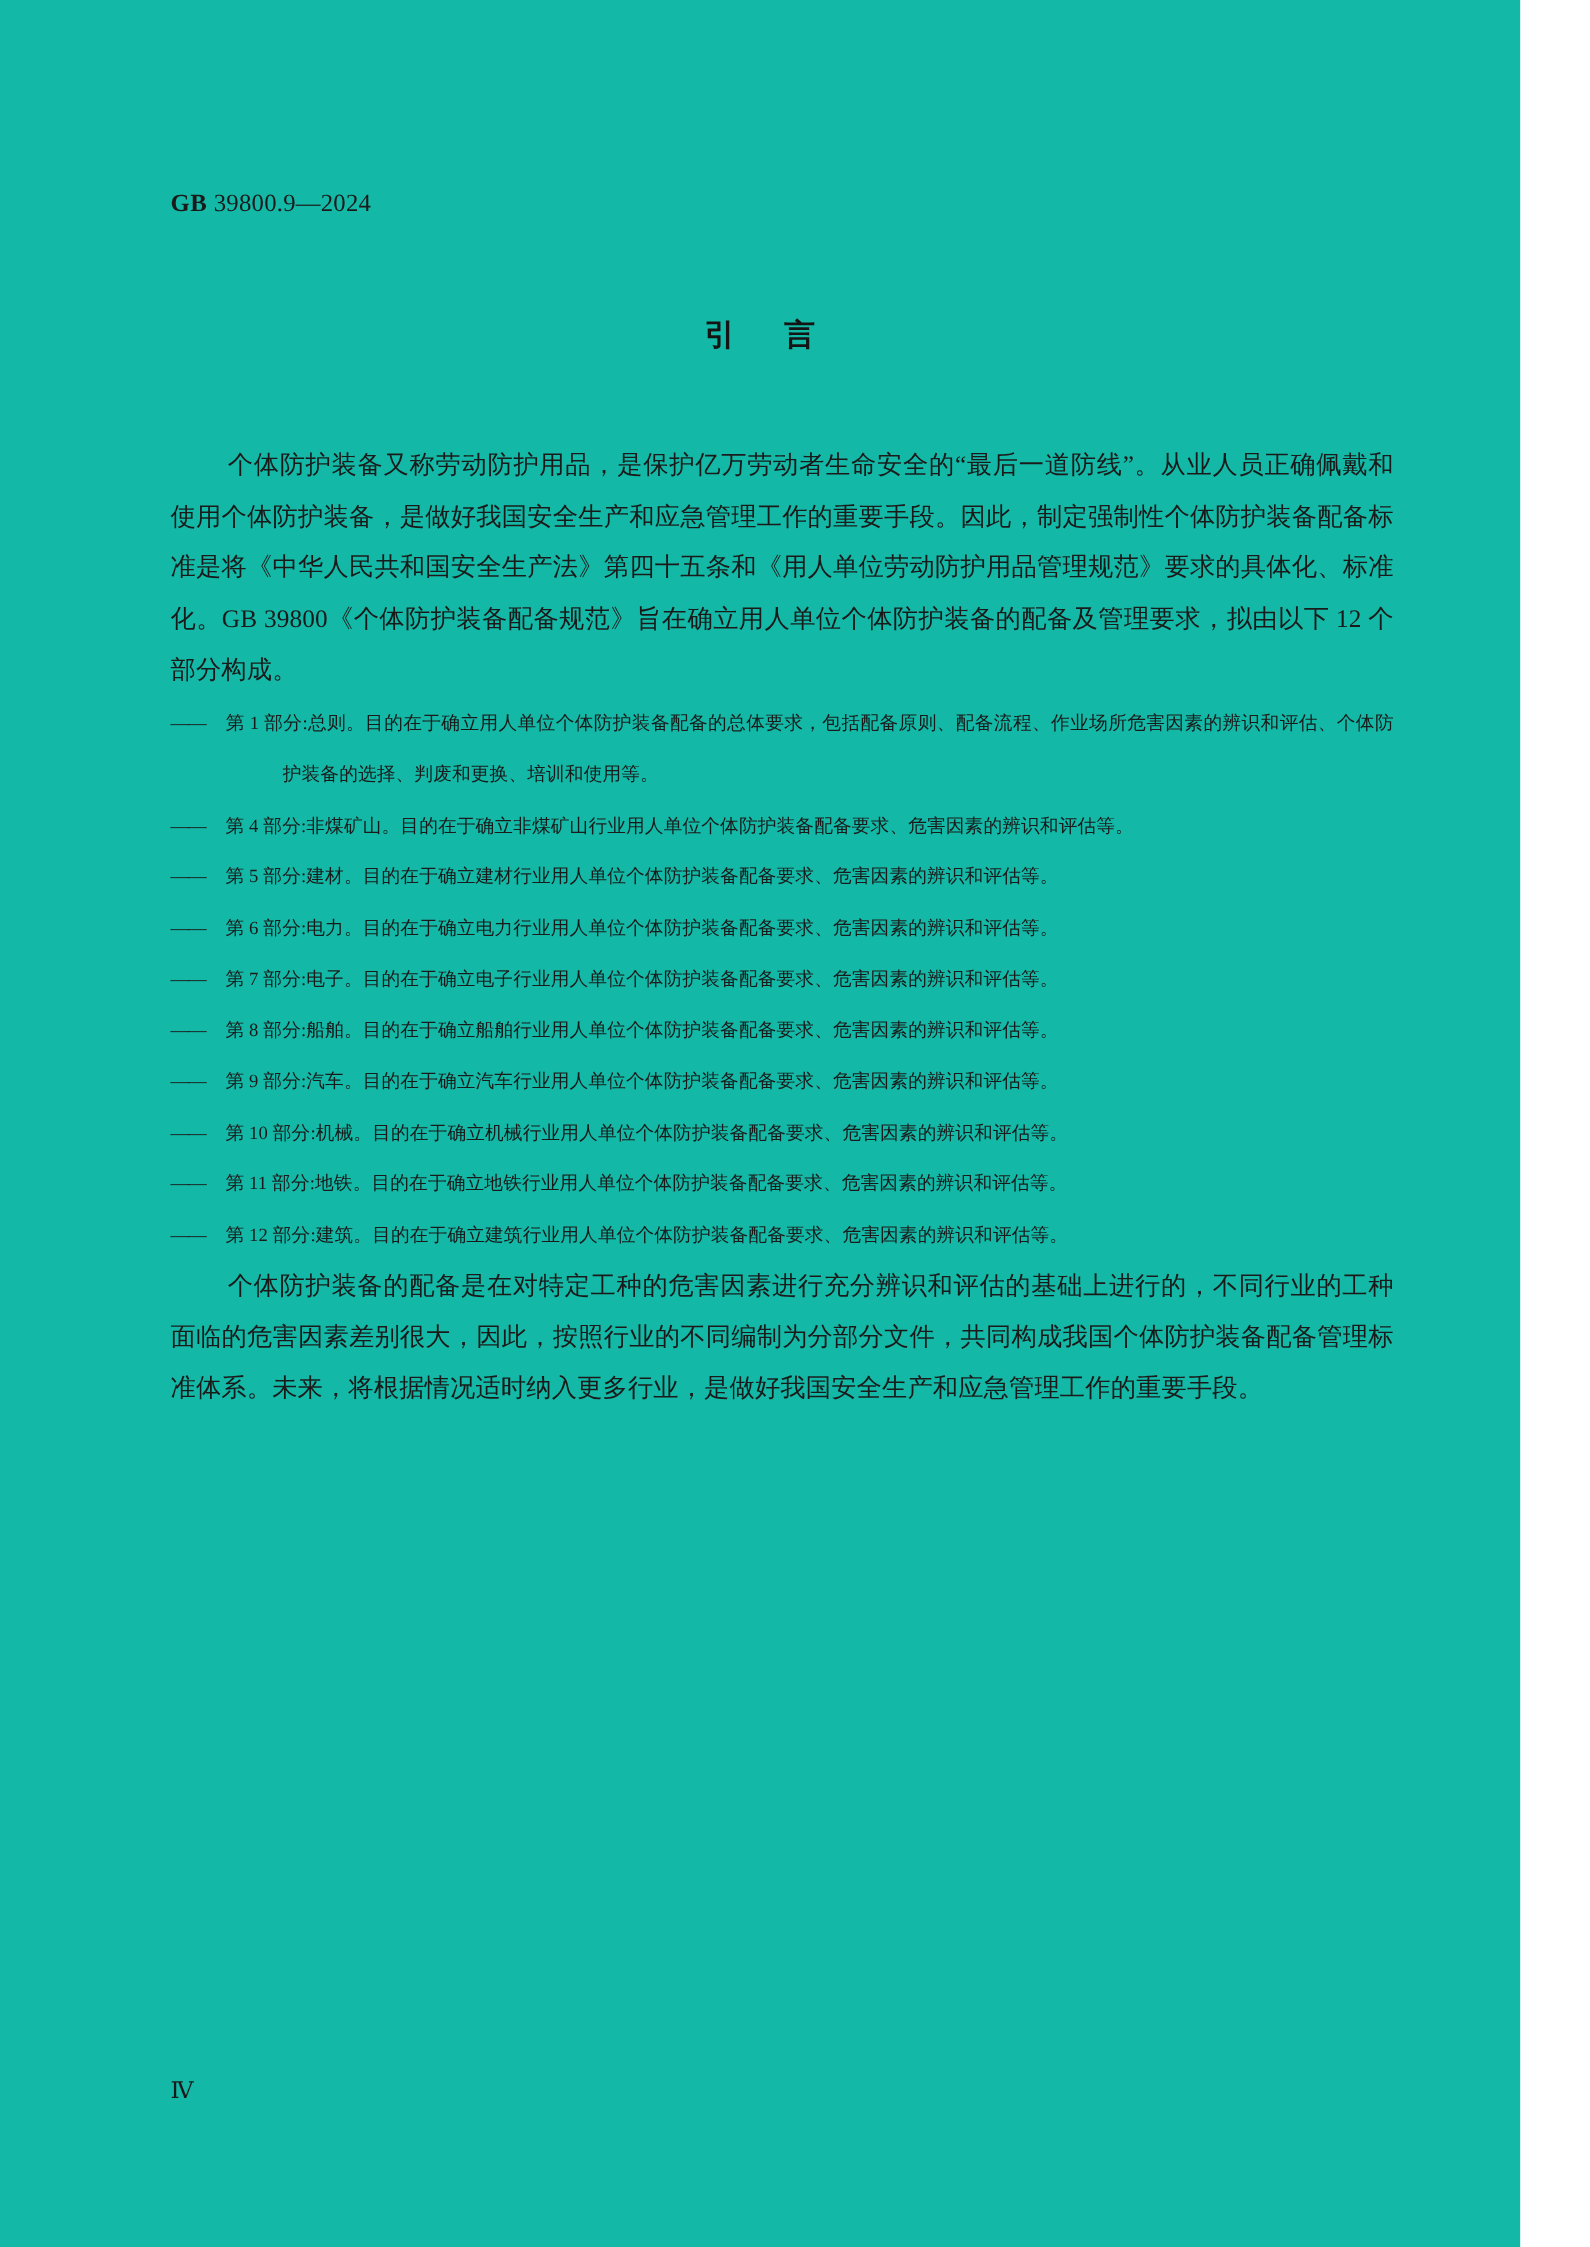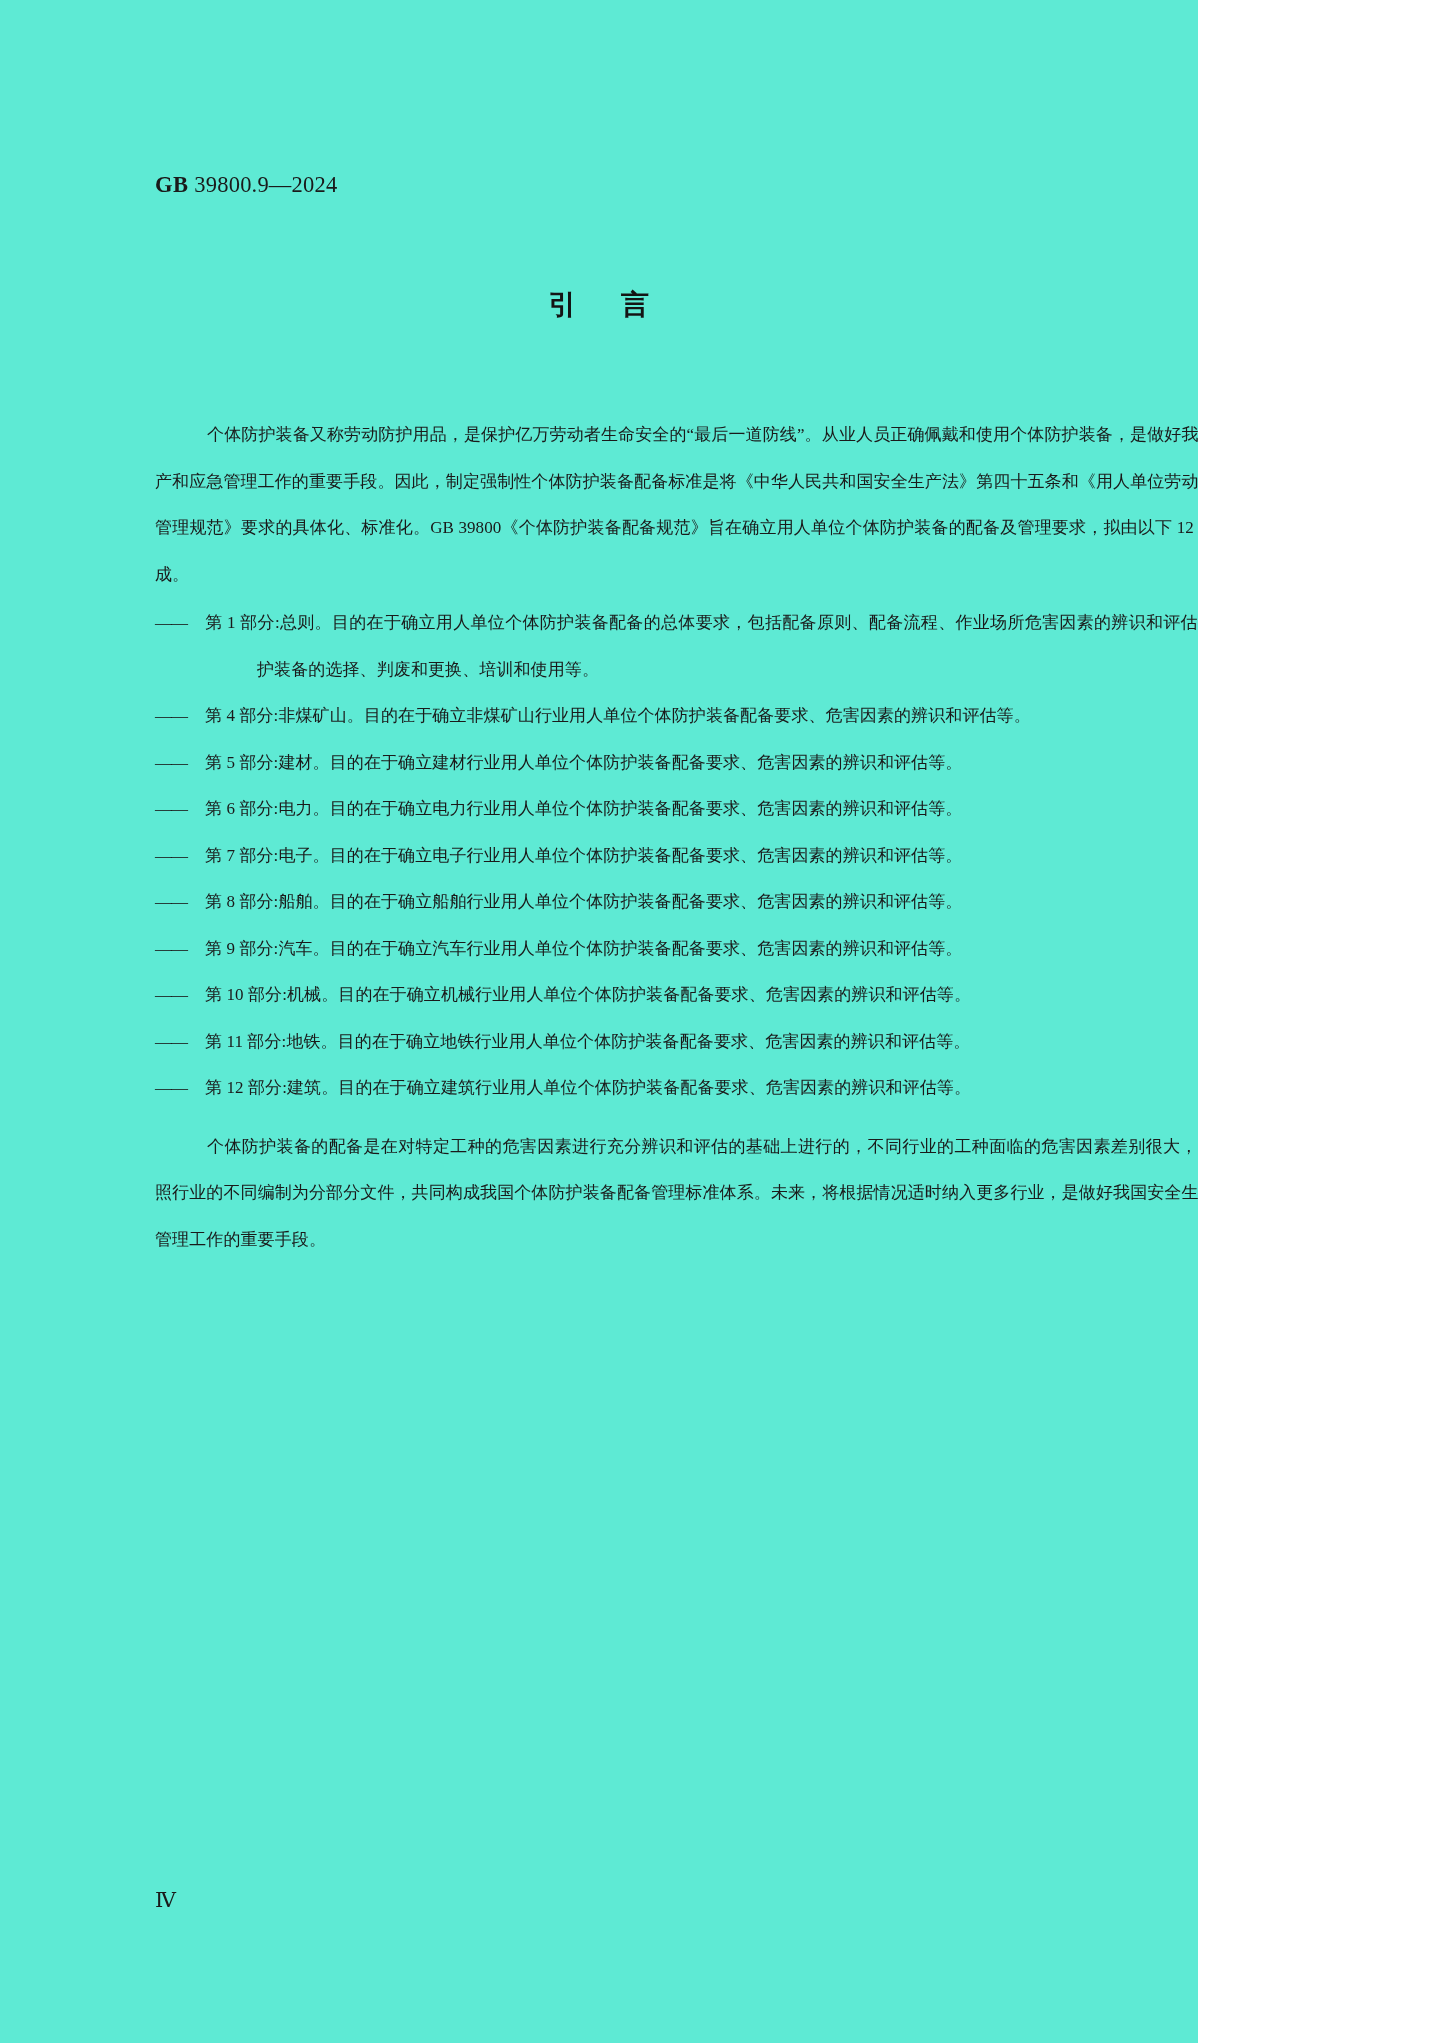--- a/index.html
+++ b/index.html
@@ -7,23 +7,23 @@
     padding: 0;
     background: #ffffff;
   }
   body {
     font-family: "Liberation Serif", "DejaVu Serif", serif;
     color: #1a1a1a;
   }
 
   .page {
     position: relative;
-    width: 1198px;
+    width: 1382px;
     height: 2043px;
-    background: #5eead4;
+    background: #14b8a6;
     box-sizing: border-box;
     overflow: hidden;
     padding-left: 19px;
   }
 
   
   .running-header {
     position: absolute;
     left: 155px;
     top: 172px;
@@ -56,22 +56,22 @@
 
   
   .content {
     position: absolute;
     left: 155px;
     top: 400px;
     width: 1112px;
   }
 
   p.para {
-    margin: 12px 0 2px 0;
-    font-size: 17px;
+    margin: 0 0 2px 0;
+    font-size: 23px;
     line-height: 46.5px;
     text-align: justify;
     text-justify: inter-character;
     text-indent: 52px;
     letter-spacing: 0.1px;
     word-break: break-all;
   }
 
   ul.part-list {
     list-style: none;

